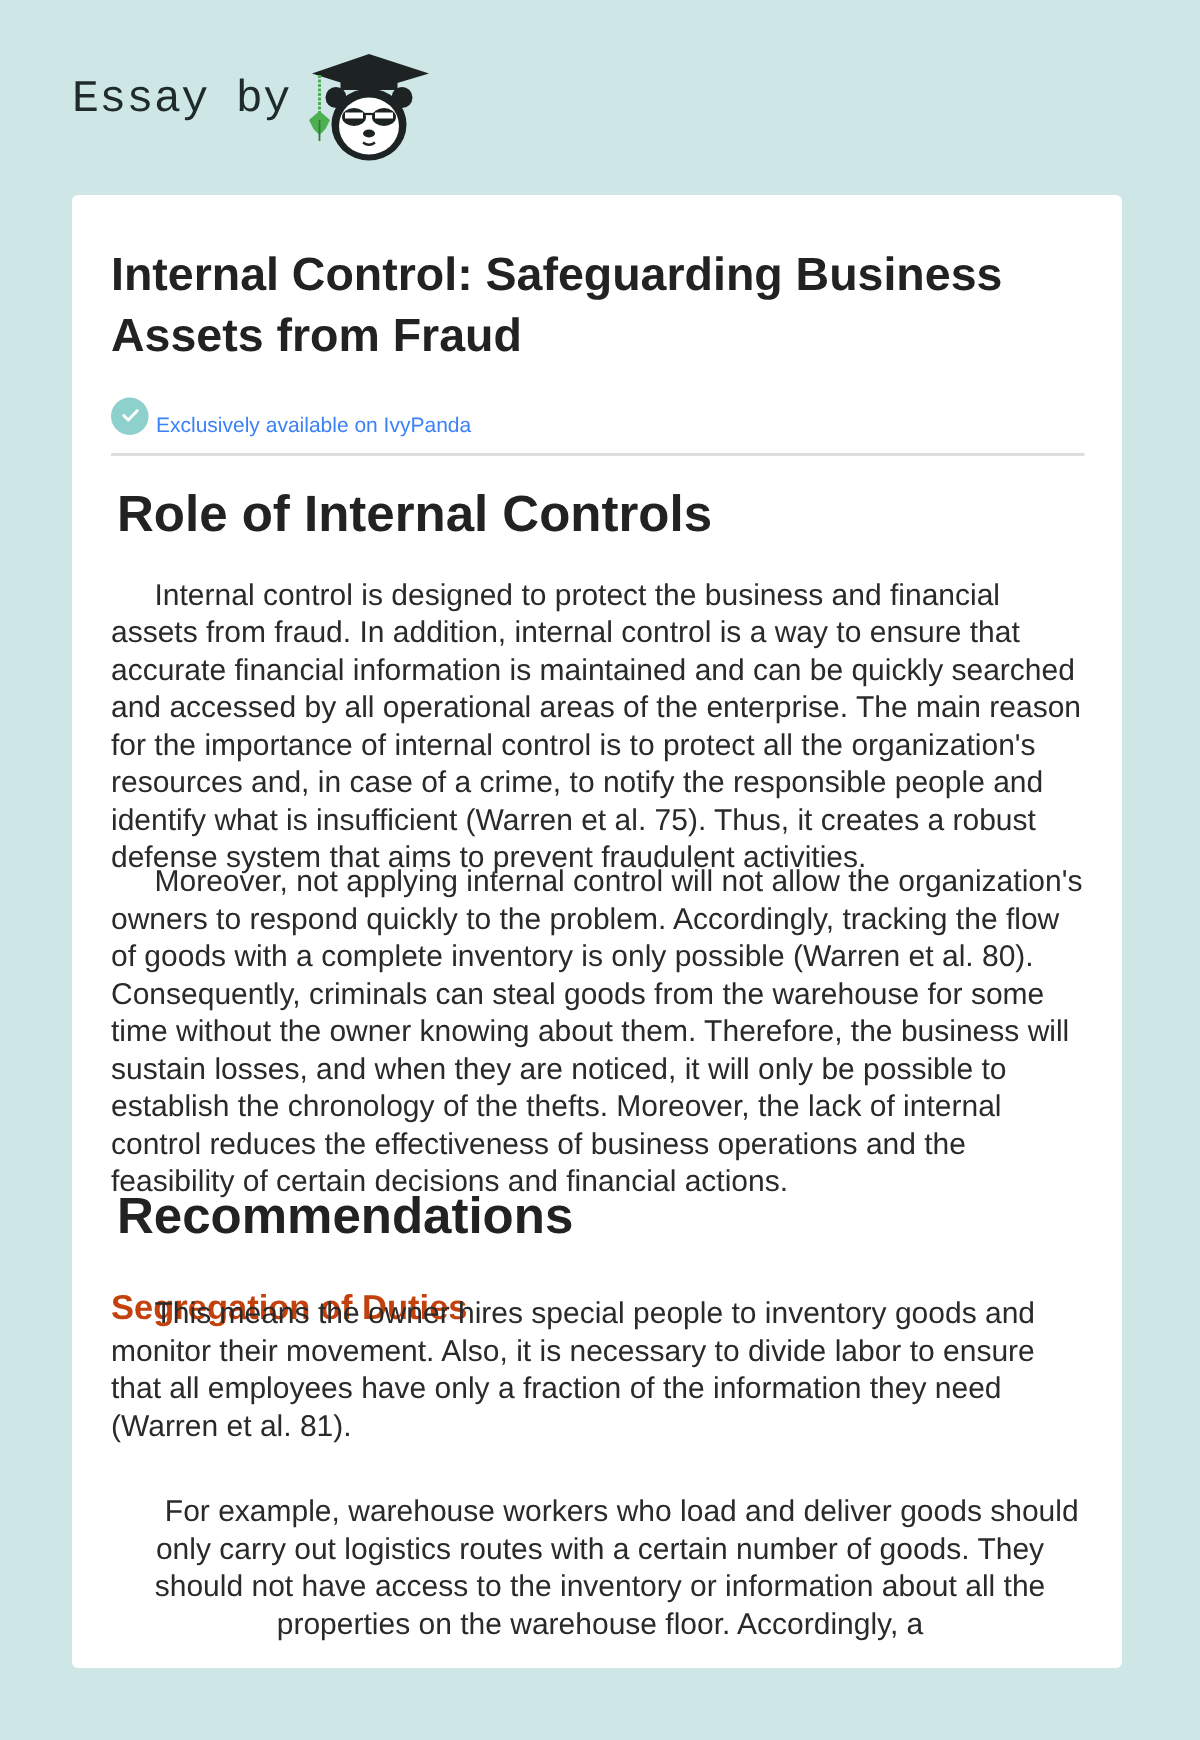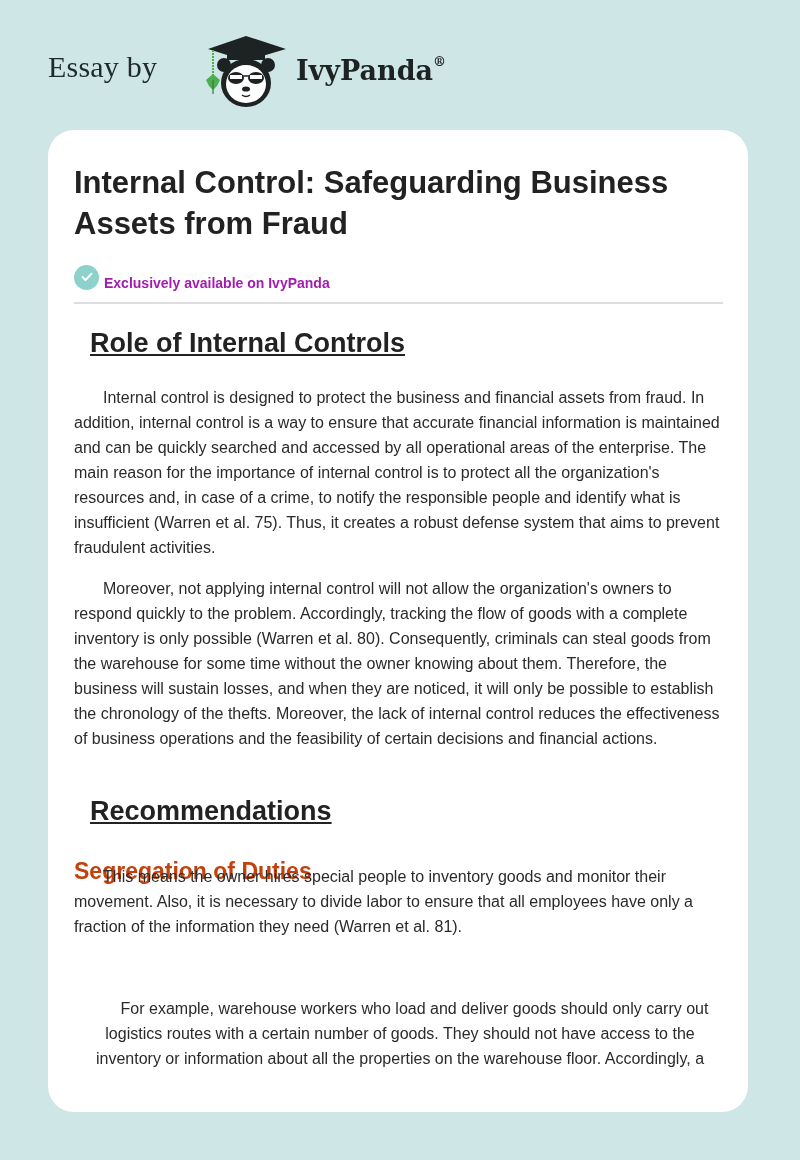--- a/index.html
+++ b/index.html
@@ -8,66 +8,66 @@
       background: #cfe6e7;
       font-family: "Liberation Sans", sans-serif;
       color: #1f1f1f;
       position: relative;
     }
     .header {
       position: absolute; left: 0; top: 0; width: 800px; height: 130px;
     }
     .essay-by {
       position: absolute; left: 48px; top: 50px;
-      font-family: Liberation Serif, serif;
+      font-family: Liberation Mono, monospace;
       font-size: 30px; color: #1f2a2a; letter-spacing: 0.2px; text-align: right;
     }
     .logo-icon {
       position: absolute; left: 200px; top: 34px; width: 92px; height: 76px;
     }
     .brand {
       position: absolute; left: 296px; top: 55px;
       font-family: "DejaVu Serif", serif; font-weight: bold;
       font-size: 27px; color: #1d2222;
     }
     .brand sup { font-size: 13px; position: relative; top: -4px; }
     .card {
       position: absolute; left: 48px; top: 130px; width: 700px; height: 982px;
-      background: #ffffff; border-radius: 26px; overflow: hidden;
+      background: #ffffff; border-radius: 4px; overflow: hidden;
     }
     .card-inner { position: absolute; left: 26px; top: 0; width: 650px; }
     .title {
       position: absolute; left: 0; top: 32px; width: 660px;
       font-size: 31px; font-weight: bold; line-height: 41px; color: #222;
     }
     .badge {
       position: absolute; left: 0; top: 134px; height: 26px;
       display: flex; align-items: center;
     }
     .badge-check {
       width: 25px; height: 25px; border-radius: 50%; background: #8dd0cc;
       display: flex; align-items: center; justify-content: center;
     }
     .badge-text {
-      margin-left: 5px; font-size: 14px; font-weight: bold; color: #a21caf; margin-top: 11px;
+      margin-left: 5px; font-size: 14px; font-weight: normal; color: #3b82f6; margin-top: 11px;
     }
     .divider {
       position: absolute; left: 0; top: 172px; width: 649px; height: 2px; background: #dedede;
     }
     h2 {
-      position: absolute; left: 16px;
-      font-size: 27px; font-weight: bold; color: #222; line-height: 34px; text-decoration: underline;
+      position: absolute; left: 4px;
+      font-size: 34px; font-weight: bold; color: #222; line-height: 34px;
     }
     h3 {
       position: absolute; left: 0;
       font-size: 23px; font-weight: bold; color: #c2410c; line-height: 30px;
     }
     p.body {
       position: absolute; left: 0; width: 652px;
-      font-size: 16px; line-height: 25px; color: #2a2a2a;
+      font-size: 20px; line-height: 25px; color: #2a2a2a;
       text-indent: 29px;
     }
   </style>
 </head>
 <body>
 
 <div class="header">
   <div class="essay-by">Essay by</div>
   <div class="logo-icon">
     <svg width="92" height="76" viewBox="0 0 92 76">
@@ -87,23 +87,20 @@
 
       <ellipse cx="36" cy="44" rx="8" ry="6" fill="#1d2222"></ellipse>
       <ellipse cx="56" cy="44" rx="8" ry="6" fill="#1d2222"></ellipse>
       <rect x="30" y="41" width="12" height="4" fill="#ffffff"></rect>
       <rect x="50" y="41" width="12" height="4" fill="#ffffff"></rect>
       <line x1="42" y1="42" x2="50" y2="42" stroke="#1d2222" stroke-width="1.5"></line>
 
       <ellipse cx="46" cy="55" rx="4" ry="2.6" fill="#1d2222"></ellipse>
       <path d="M42,61 Q46,64 50,61" stroke="#1d2222" stroke-width="1.5" fill="none"></path>
     </svg>
-  </div>
-  <div class="brand">
-    <span>IvyPanda</span><sup>®</sup>
   </div>
 </div>
 
 <div class="card">
   <div class="card-inner">
     <h1 class="title">Internal Control: Safeguarding Business Assets from Fraud</h1>
 
     <div class="badge">
       <span class="badge-check">
         <svg width="12" height="10" viewBox="0 0 12 10">

